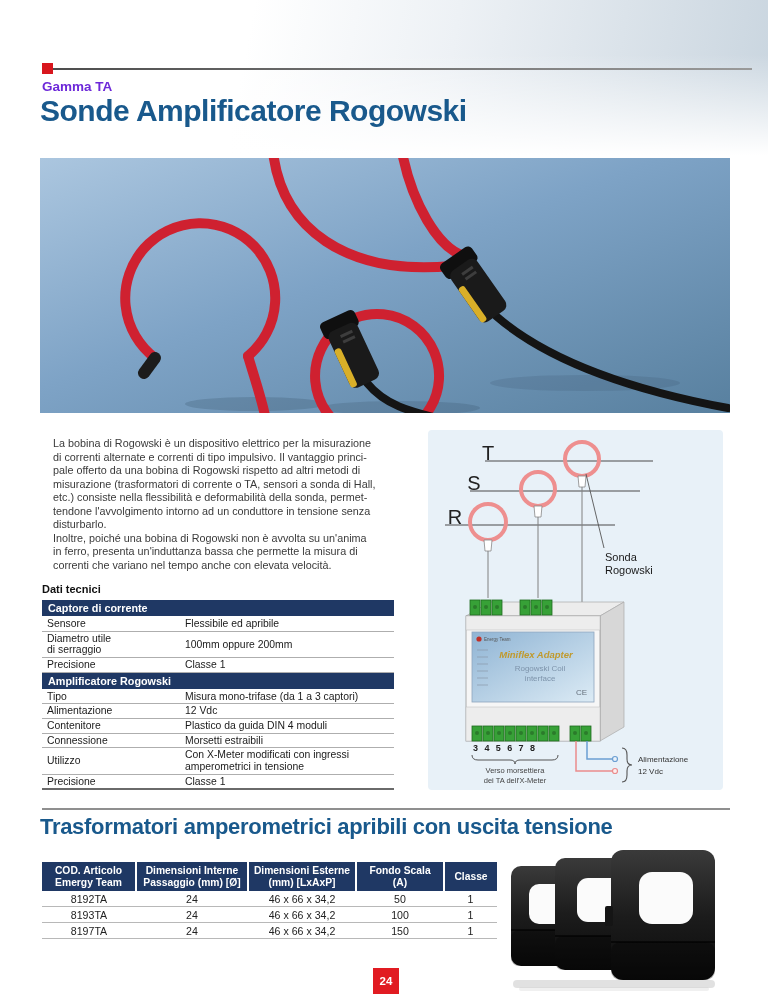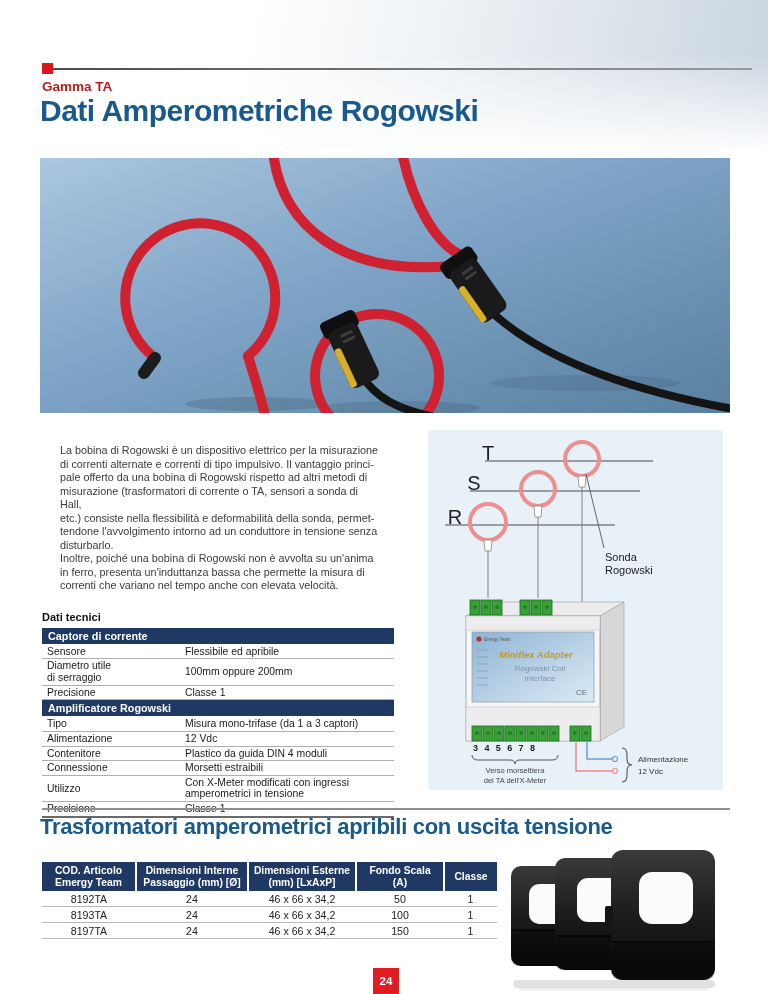--- a/index.html
+++ b/index.html
@@ -5,26 +5,26 @@
   html,body{margin:0;padding:0;background:#888;}
   .page{position:relative;width:768px;height:994px;background:#ffffff;overflow:hidden;
         font-family:"Liberation Sans",sans-serif;}
   .top-shade{position:absolute;top:0;left:0;width:768px;height:155px;
              background:linear-gradient(100deg,#ffffff 32%,#edf1f5 58%,#c9d5df 100%);}
   .top-shade-fade{position:absolute;top:0;left:0;width:768px;height:155px;
              background:linear-gradient(to bottom,rgba(255,255,255,0) 35%,#ffffff 100%);}
   .red-square{position:absolute;left:42px;top:63px;width:11px;height:11px;background:#d8161d;}
   .top-rule{position:absolute;left:53px;top:68px;width:699px;height:2px;
             background:linear-gradient(to right,#4d4d4d,#9a9a9a);}
-  .eyebrow{position:absolute;left:42px;top:79px;font-size:13.5px;font-weight:bold;color:#b91c1c;}
+  .eyebrow{position:absolute;left:42px;top:79px;font-size:13.5px;font-weight:bold;color:#6d28d9;}
   .page-title{position:absolute;left:40px;top:94px;font-size:30px;font-weight:bold;color:#19598c;
               letter-spacing:-0.5px;}
   .photo{position:absolute;left:40px;top:158px;width:690px;height:255px;}
   .left-col{position:absolute;left:42px;top:426px;width:356px;}
-  .intro{font-size:10.8px;line-height:13.5px;color:#3a3a3a;white-space:pre-line;margin:18px;}
+  .intro{font-size:10.8px;line-height:13.5px;color:#3a3a3a;white-space:pre-line;margin:11px;}
   .tech-heading{font-size:11px;font-weight:bold;color:#111;margin:6px 0 5px 0;}
   table{border-collapse:collapse;}
   .spec-table{width:352px;font-size:10.4px;color:#1a1a1a;}
   .spec-table td{padding:1px 5px;border-bottom:1px solid #aeaeae;line-height:1.12;
                  white-space:pre-line;vertical-align:middle;}
   .spec-table td.lbl{width:128px;}
   .spec-table tr.sec td{background:#1f3864;color:#ffffff;font-weight:bold;font-size:10.8px;
                         padding:2px 6px;border-bottom:1px solid #ffffff;}
   .spec-table tr.last td{border-bottom:2px solid #6a6a6a;}
   .diagram-panel{position:absolute;left:428px;top:430px;width:295px;height:360px;
@@ -46,21 +46,21 @@
 </style>
 </head>
 <body>
 
 <div class="page">
   <div class="top-shade"></div>
   <div class="top-shade-fade"></div>
   <div class="red-square"></div>
   <div class="top-rule"></div>
   <div class="eyebrow">Gamma TA</div>
-  <div class="page-title">Dati Amperometriche Rogowski</div>
+  <div class="page-title">Sonde Amplificatore Rogowski</div>
 
   <div class="photo">
     <svg viewBox="0 0 690 255" width="690" height="255">
       <defs>
         <linearGradient id="sky" x1="0" y1="0" x2="1" y2="1">
           <stop offset="0" stop-color="#abc6df"></stop>
           <stop offset="0.45" stop-color="#7ea3c6"></stop>
           <stop offset="1" stop-color="#58809f"></stop>
         </linearGradient>
         <g id="plug">

